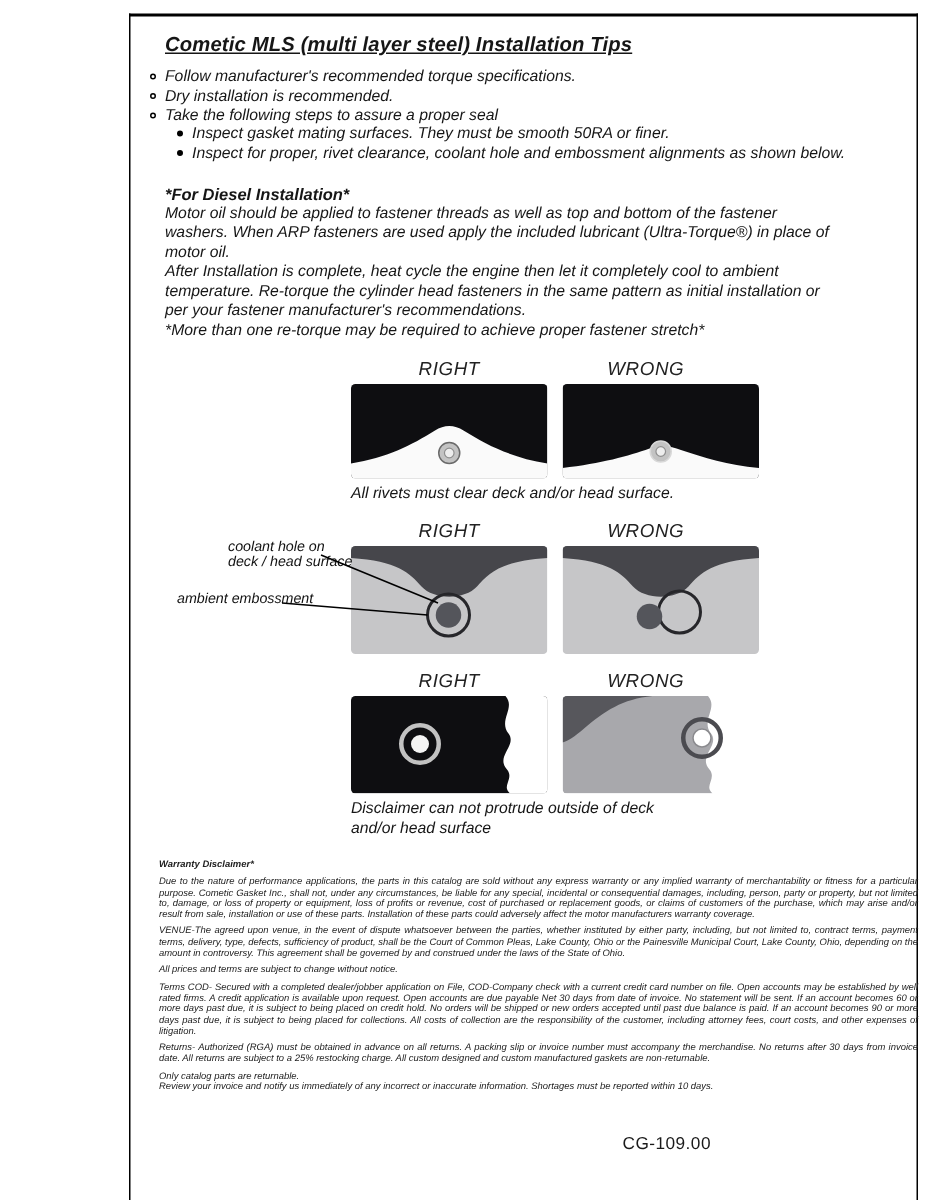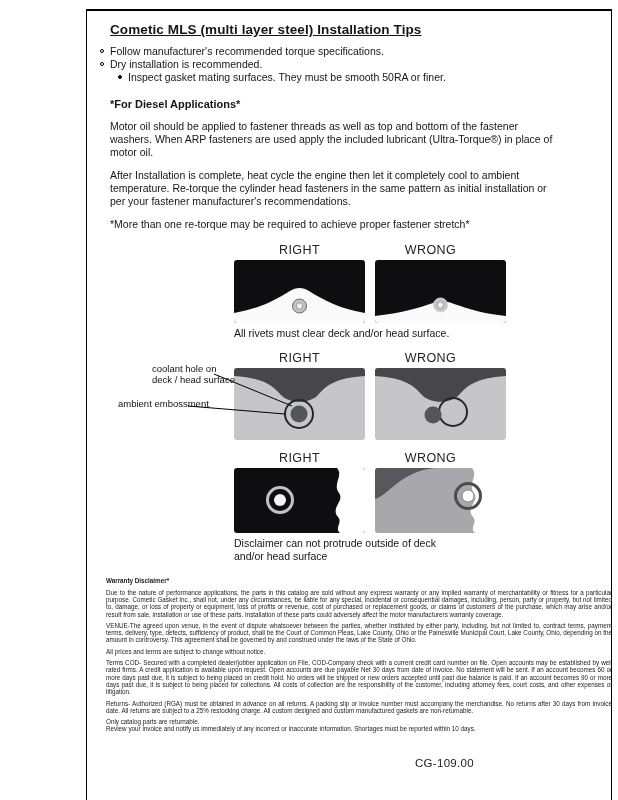--- a/index.html
+++ b/index.html
@@ -16,20 +16,21 @@
     left:86px; top:9px;
     width:526px; height:791px;
     border-top:2px solid #000;
     border-left:1px solid #000;
     border-right:1px solid #000;
   }
   .content {
     position:absolute;
     left:110px; top:22px;
     width:498px;
+    font-style:italic;
   }
   .title {
     font-size:13.5px;
     font-weight:bold;
     text-decoration:underline;
     letter-spacing:0.1px;
   }
   ul.tips {
     list-style:none;
     margin:8px 0 12px -10px;
@@ -48,21 +49,21 @@
     border-radius:50%;
     margin:4px 6px 0 0;
   }
   .mk.filled { background:#000; }
   .diesel-heading {
     margin-top:15px;
     font-size:11px;
     font-weight:bold;
   }
   .para {
-    margin-top:10px;
+    margin-top:0;
     width:448px;
     font-size:10.5px;
     line-height:13px;
   }
   .figures {
     margin:12px 0 0 124px;
     width:272px;
   }
   .fig-row { margin-bottom:11px; }
   .fig-heads { display:flex; }
@@ -141,27 +142,35 @@
 
     <ul class="tips">
       <li>
         <span class="mk"></span>
         <span>Follow manufacturer's recommended torque specifications.</span>
       </li>
       <li>
         <span class="mk"></span>
         <span>Dry installation is recommended.</span>
       </li>
+      <li>
+        <span class="mk"></span>
+        <span>Take the following steps to assure a proper seal</span>
+      </li>
       <li class="sub">
         <span class="mk filled"></span>
         <span>Inspect gasket mating surfaces.  They must be smooth 50RA or finer.</span>
       </li>
+      <li class="sub">
+        <span class="mk filled"></span>
+        <span>Inspect for proper, rivet clearance, coolant hole and embossment alignments as shown below.</span>
+      </li>
     </ul>
 
-    <div class="diesel-heading">*For Diesel Applications*</div>
+    <div class="diesel-heading">*For Diesel Installation*</div>
 
     <p class="para">Motor oil should be applied to fastener threads as well as top and bottom of the fastener washers. When ARP fasteners are used apply the included lubricant (Ultra-Torque®) in place of motor oil.</p>
     <p class="para">After Installation is complete, heat cycle the engine then let it completely cool to ambient temperature. Re-torque the cylinder head fasteners in the same pattern as initial installation or per your fastener manufacturer's recommendations.</p>
     <p class="para">*More than one re-torque may be required to achieve proper fastener stretch*</p>
 
     <div class="figures">
 
       <div class="fig-row">
         <div class="fig-heads">
           <span>RIGHT</span>

